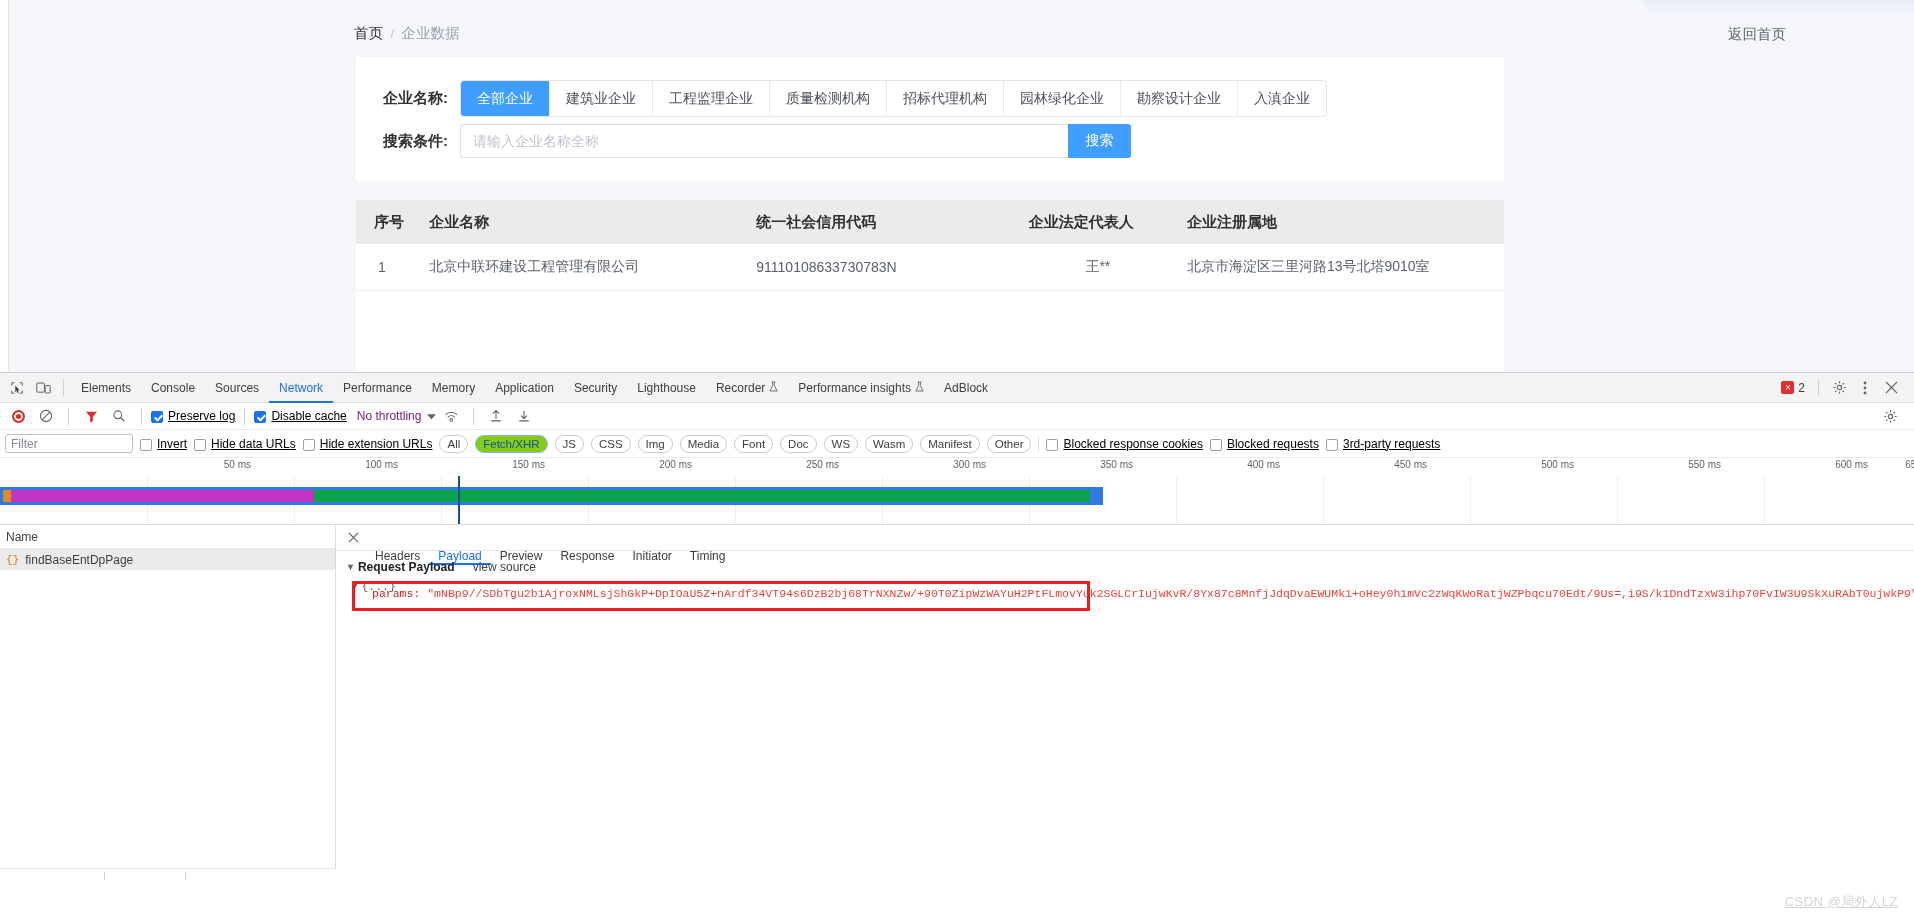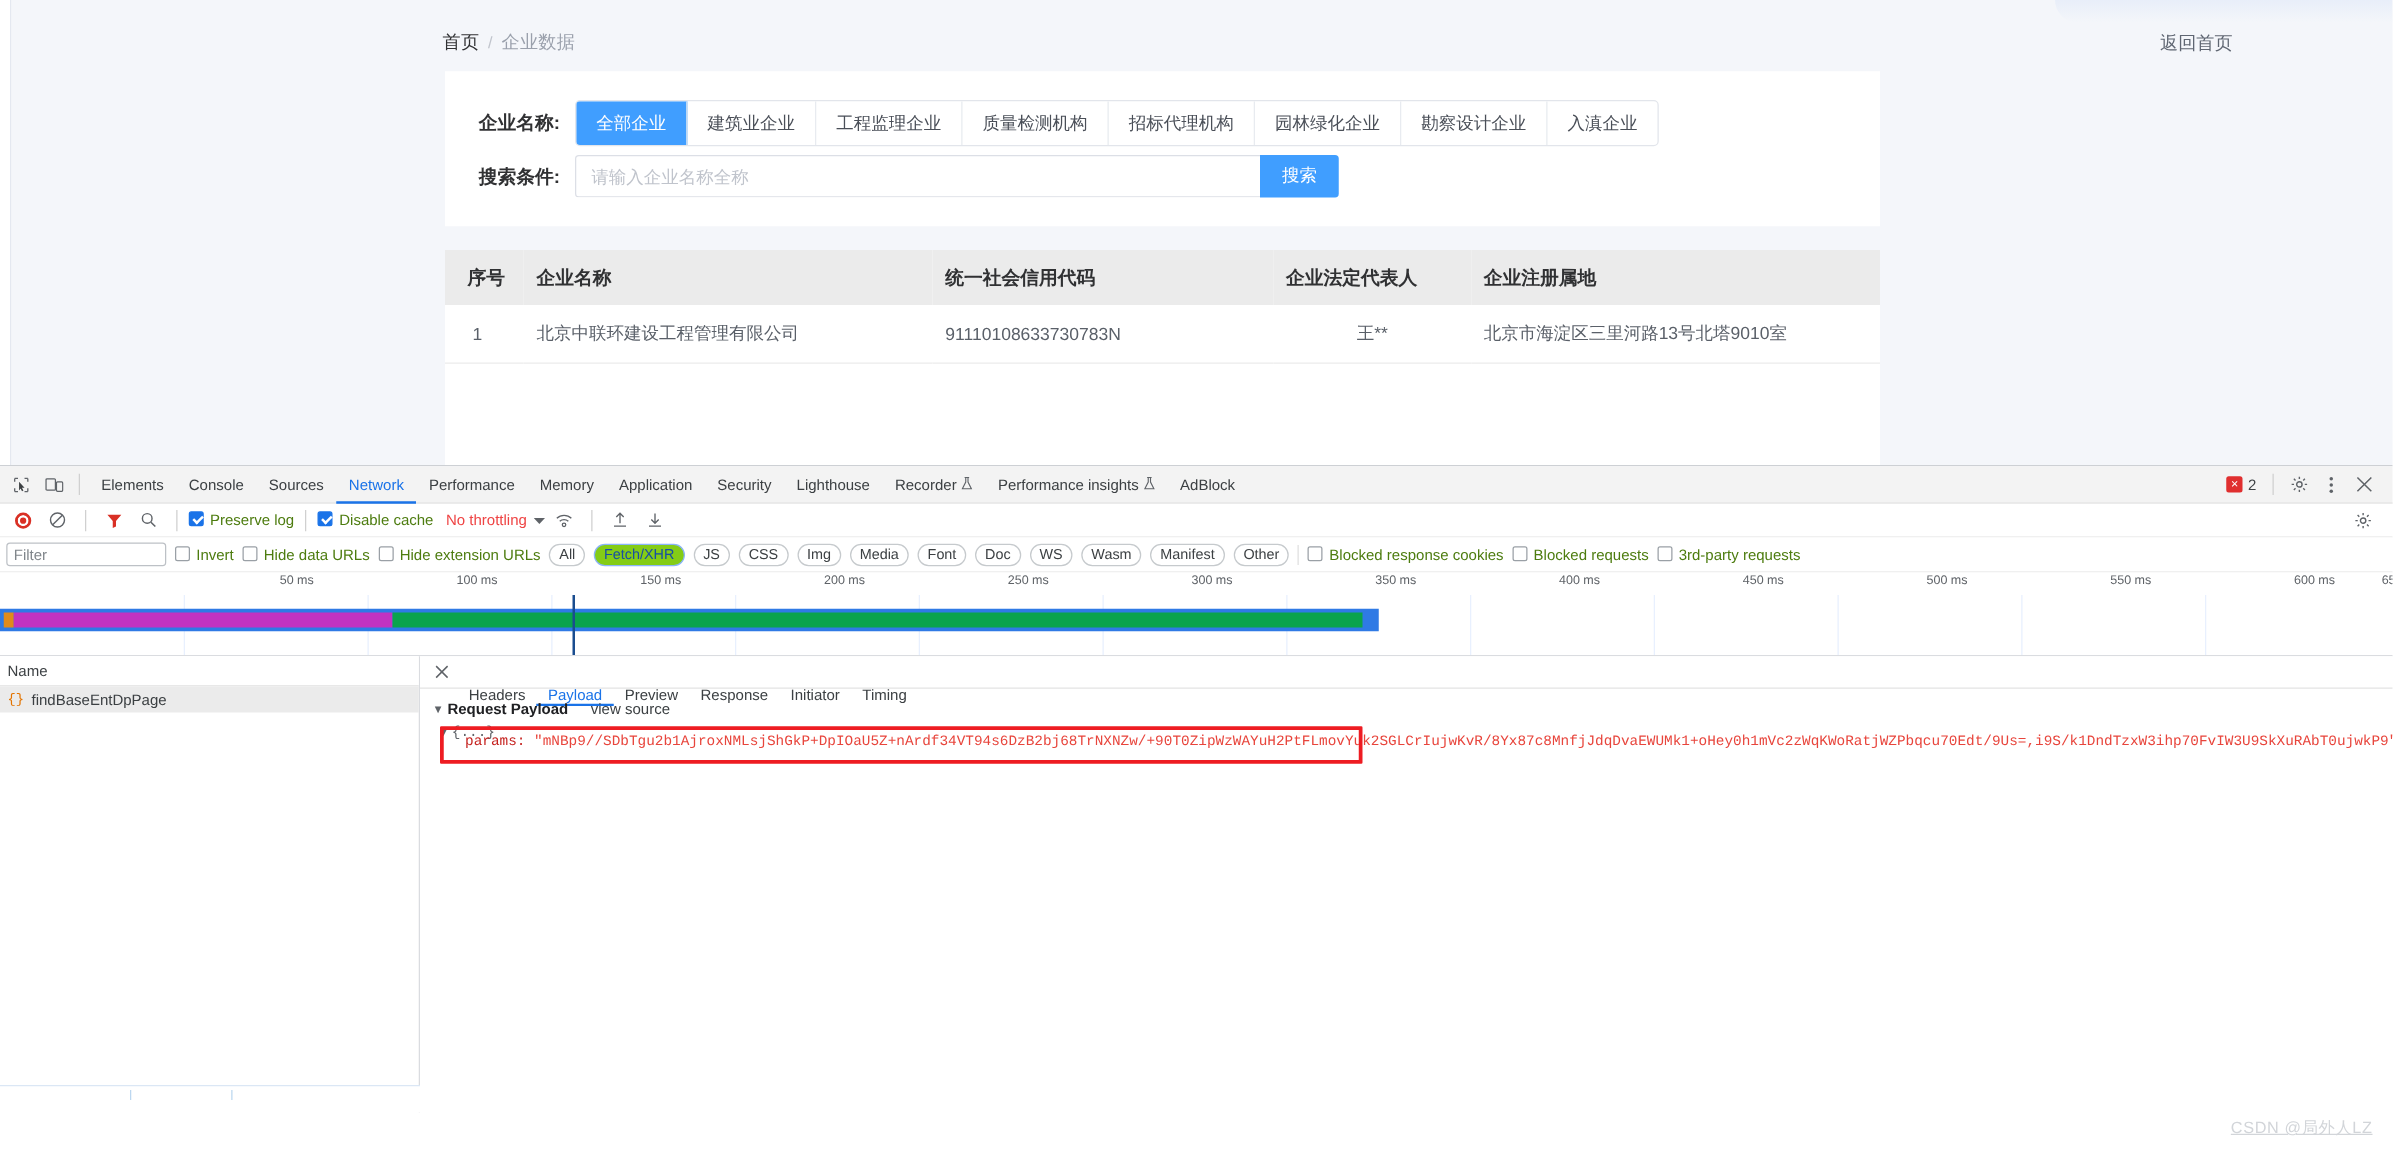--- a/index.html
+++ b/index.html
@@ -56,21 +56,21 @@
   }
   .tab {
     padding: 0 16px; height: 35px; line-height: 35px;
     font-size: 14px; color: #4a4f58; cursor: pointer;
     border-right: 1px solid #e8ebf0; white-space: nowrap;
   }
   .tab:last-child { border-right: none; }
   .tab.active { background: #409eff; color: #ffffff; }
 
   .search-input {
-    width: 548px; height: 34px; border: 1px solid #dcdfe6;
+    width: 608px; height: 34px; border: 1px solid #dcdfe6;
     border-right: none; border-radius: 3px 0 0 3px; padding: 0 12px;
     font-size: 14px; color: #0f766e; outline: none; background: #fff;
     font-family: "Liberation Sans", sans-serif;
   }
   .search-input::placeholder { color: #c0c4cc; }
   .search-btn {
     width: 63px; height: 34px; background: #409eff; color: #fff;
     border: none; border-radius: 0 3px 3px 0; font-size: 14px; cursor: pointer;
     font-family: "Liberation Sans", sans-serif;
   }
@@ -132,31 +132,31 @@
   }
 
   .dt-toolbar2 {
     height: 27px; background: #ffffff; border-bottom: 1px solid #ebebeb;
     display: flex; align-items: center; padding: 0 5px; gap: 2px;
   }
   .rec-dot {
     width: 13px; height: 13px; border-radius: 50%; border: 2px solid #d93025;
     background: #d93025; box-shadow: inset 0 0 0 2px #fff;
   }
-  .chk-wrap { display: flex; align-items: flex-start; gap: 5px; font-size: 12px; color: #4d7c0f; cursor: pointer; }
+  .chk-wrap { display: flex; align-items: flex-end; gap: 5px; font-size: 12px; color: #000000; cursor: pointer; text-decoration: underline; }
   .cbox {
     width: 12px; height: 12px; border: 1px solid #9aa0a6; border-radius: 2px;
     background: #fff; display: inline-block; position: relative;
   }
   .cbox.checked { background: #1a73e8; border-color: #1a73e8; }
   .cbox.checked::after {
     content: ""; position: absolute; left: 3.5px; top: 1px; width: 3px; height: 6px;
     border: solid #fff; border-width: 0 2px 2px 0; transform: rotate(45deg);
   }
-  .throttle { font-size: 12px; color: #ef4444; display: flex; align-items: flex-end; gap: 6px; cursor: pointer; }
+  .throttle { font-size: 12px; color: #701a75; display: flex; align-items: flex-end; gap: 6px; cursor: pointer; }
 
   .dt-toolbar3 {
     height: 28px; background: #ffffff; border-bottom: 1px solid #ebebeb;
     display: flex; align-items: center; padding: 0 5px; gap: 7px;
   }
   .filter-box {
     width: 128px; height: 19px; border: 1px solid #bdc1c6; border-radius: 3px;
     font-size: 12px; padding: 0 5px; color: #3c4043; outline: none; background:#fff;
     font-family: "Liberation Sans", sans-serif;
   }

